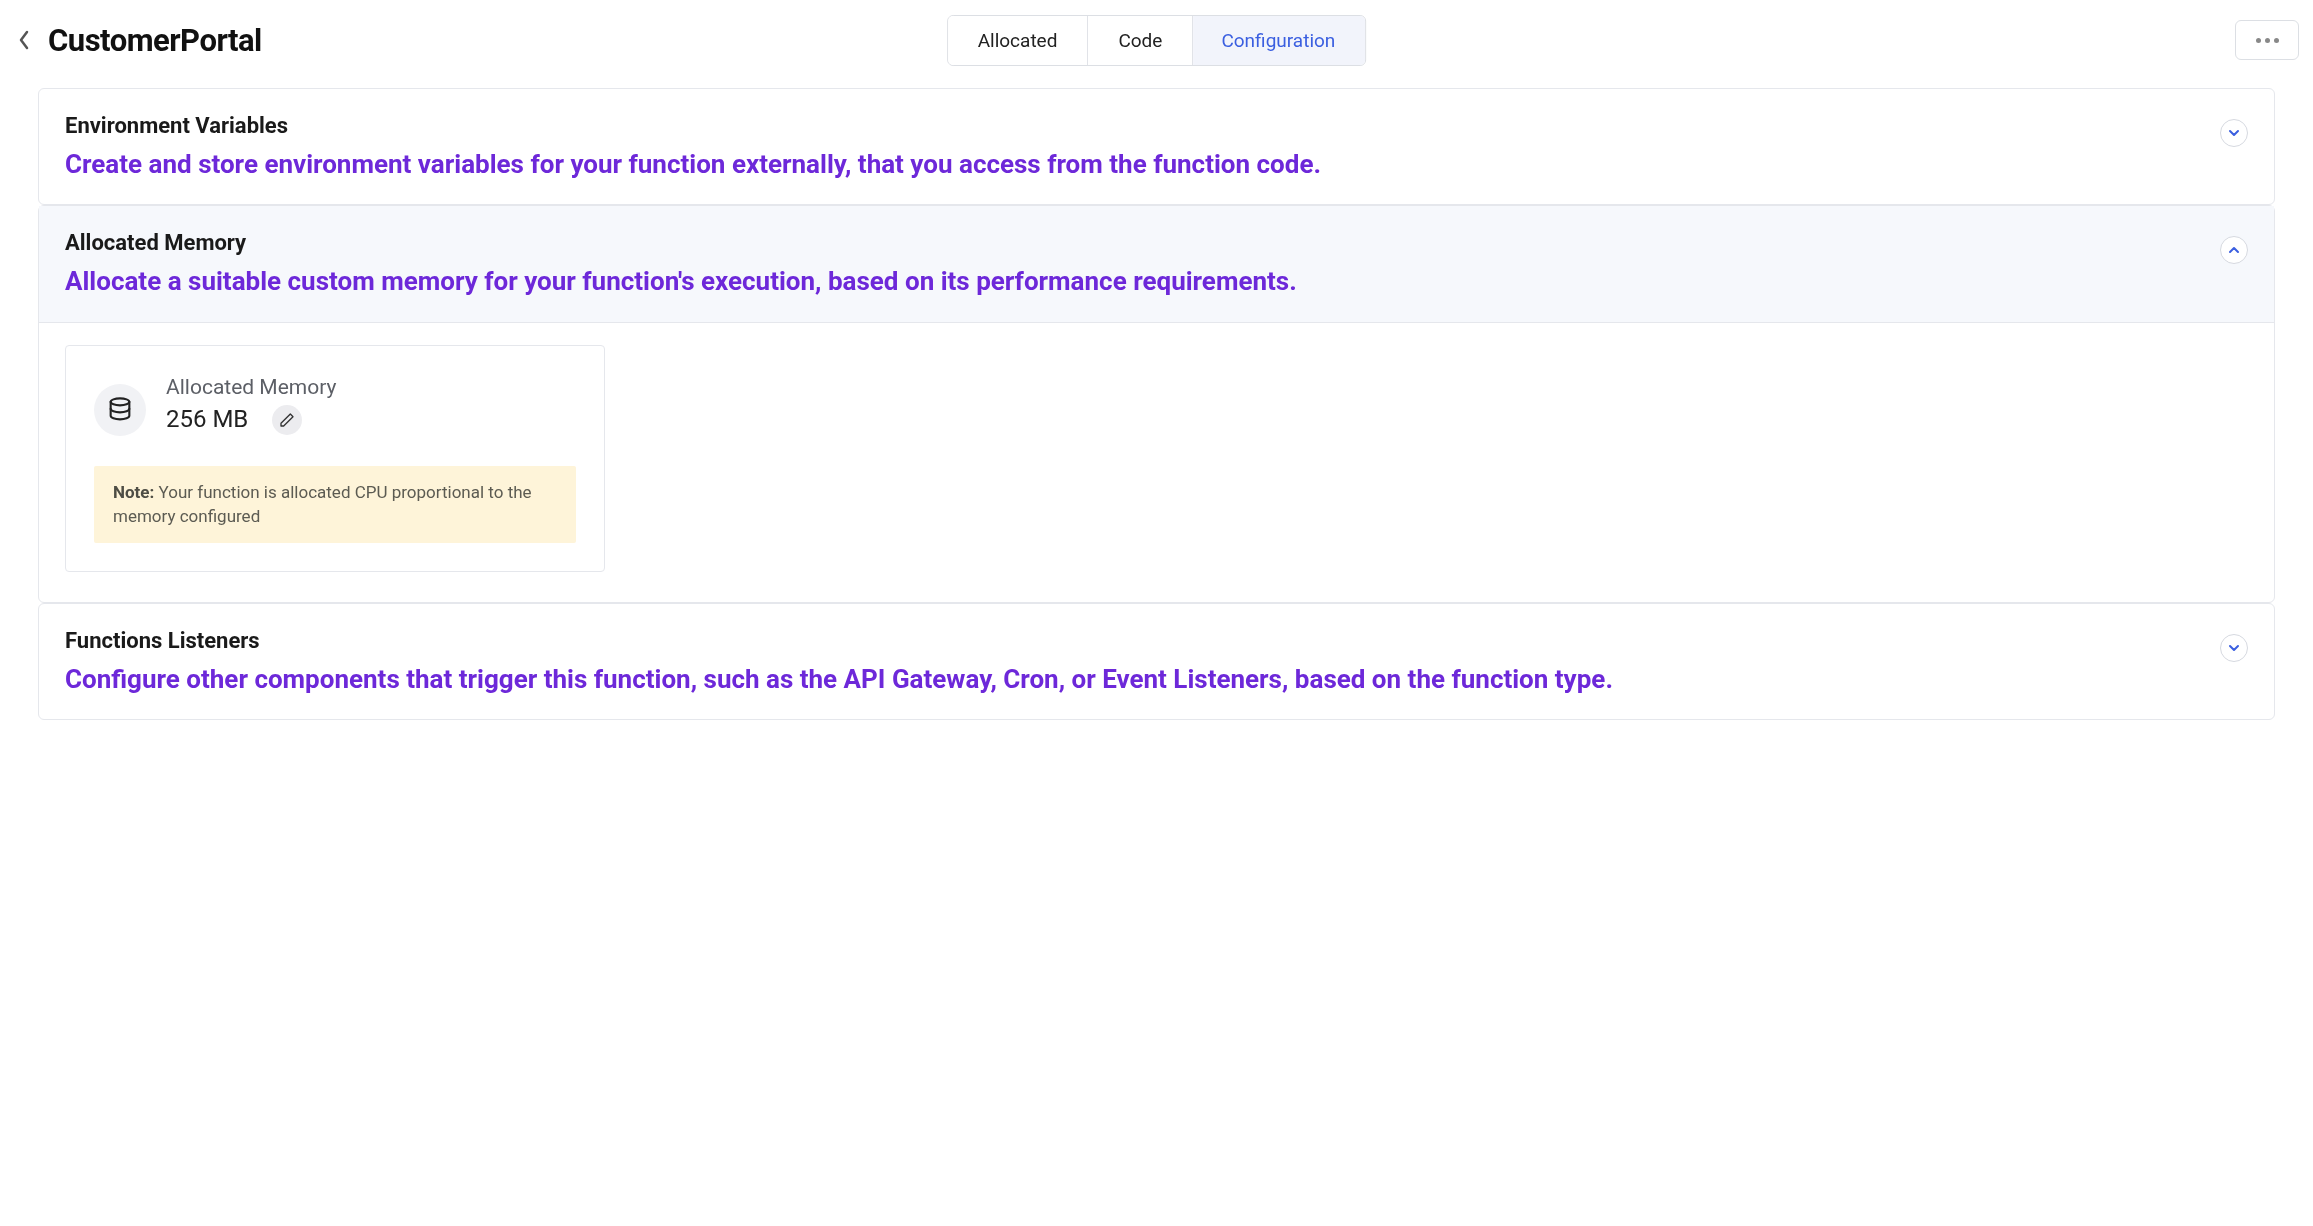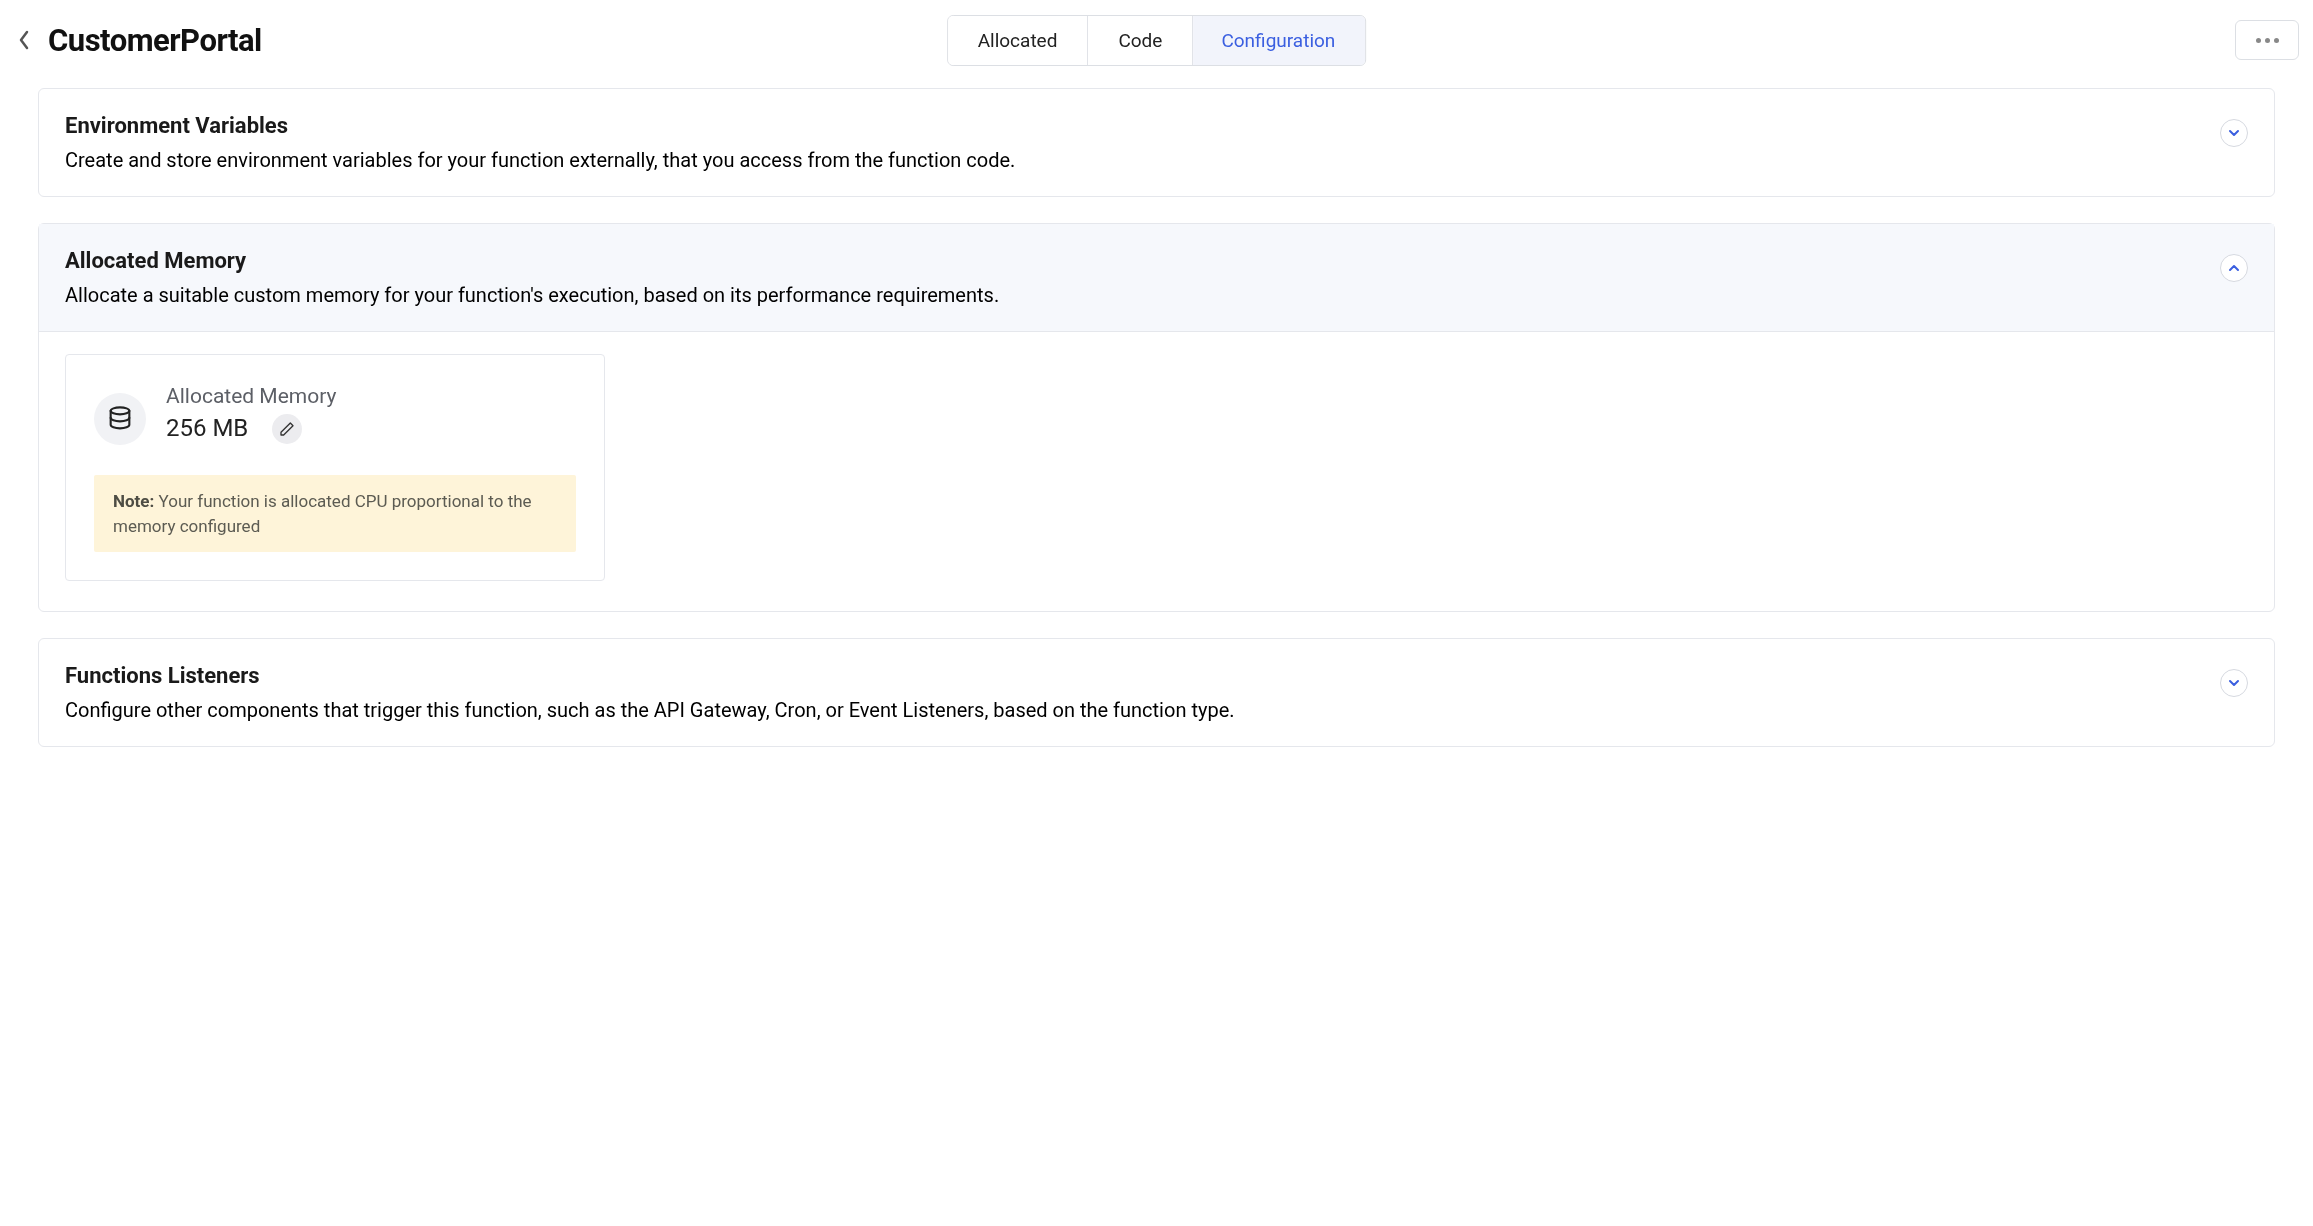--- a/index.html
+++ b/index.html
@@ -79,21 +79,20 @@
   }
   .more-btn .dot {
     width: 5px; height: 5px; background:#888; border-radius:50%; margin:0 2px;
   }
   .content {
     padding: 0 38px;
   }
   .panel {
     border: 1px solid #e5e7ec;
     border-radius: 6px;
-    margin-bottom: 26px;
     background: #fff;
     position: relative;
   }
   .panel-header {
     padding: 24px 26px 22px 26px;
     display: flex;
     align-items: flex-start;
     justify-content: space-between;
     cursor: pointer;
   }
@@ -101,23 +100,24 @@
     background: #f6f8fc;
     border-bottom: 1px solid #e5e7ec;
   }
   .panel-title {
     font-size: 22px;
     font-weight: 700;
     color: #1a1a1a;
     margin-bottom: 8px;
   }
   .panel-desc {
-    font-size: 20px;
-    color: #000000;
+    font-size: 26px;
+    color: #6d28d9;
     line-height: 1.4;
+    font-weight: bold;
   }
   .toggle-circle {
     width: 28px;
     height: 28px;
     border: 1px solid #d6d9e0;
     border-radius: 50%;
     display: flex;
     align-items: center;
     justify-content: center;
     flex-shrink: 0;

